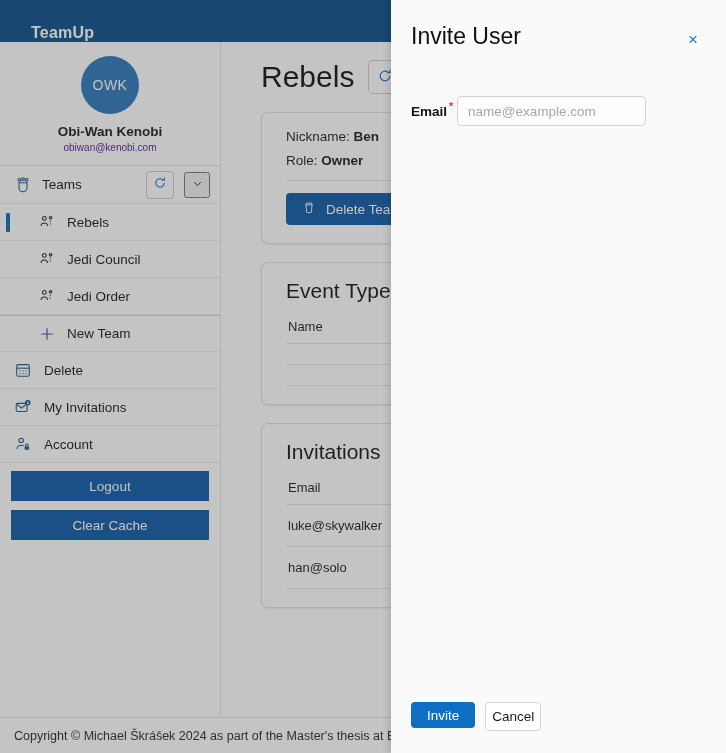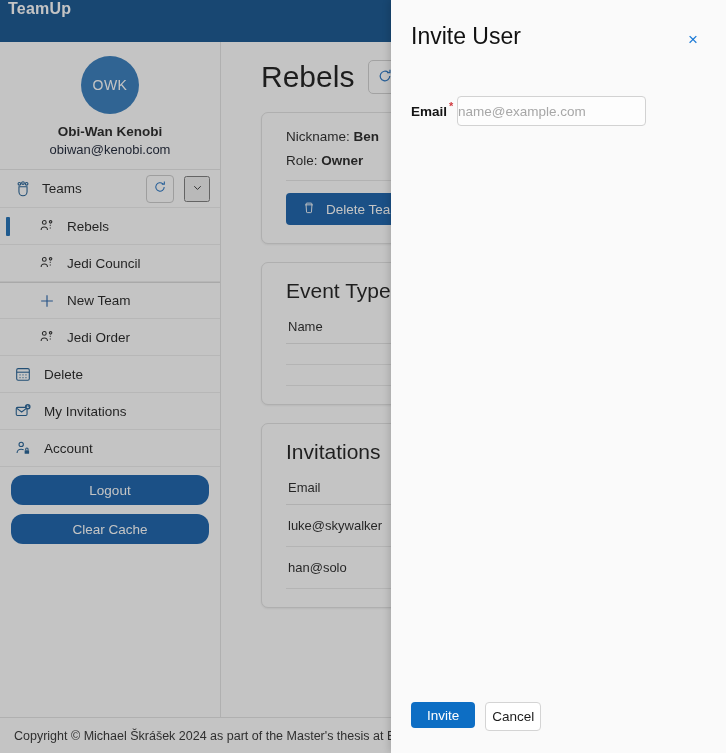--- a/index.html
+++ b/index.html
@@ -14,22 +14,22 @@
   #app {
     position: absolute; inset: 0;
     display: flex; flex-direction: column;
     background: #ffffff;
   }
 
   
   .topbar {
     height: 42px; flex: 0 0 42px;
     background: #0a4c8a;
-    display: flex; align-items: flex-start;
-    padding-left: 8px;
+    display: flex; align-items: flex-end;
+    padding-left: 31px;
   }
   .topbar .brand {
     color: #ffffff; font-size: 16px; font-weight: bold;
     letter-spacing: .2px;
   }
 
   .body-row { flex: 1 1 auto; display: flex; min-height: 0; }
 
   
   .sidebar {
@@ -43,21 +43,21 @@
     display: flex; flex-direction: column; align-items: center;
     border-bottom: 1px solid #e6e6e6;
   }
   .avatar {
     width: 58px; height: 58px; border-radius: 50%;
     background: #2b76b9;
     display: flex; align-items: center; justify-content: center;
     color: #ffffff; font-size: 14px; letter-spacing: .5px;
   }
   .profile-name { margin-top: 10px; font-size: 13.5px; font-weight: bold; color: #1b1b1b; }
-  .profile-email { margin-top: 3px; font-size: 13px; color: #0f172a; }
+  .profile-email { margin-top: 3px; font-size: 10px; color: #4c1d95; }
 
   .nav-section-head {
     height: 38px; display: flex; align-items: center;
     padding: 0 10px 0 14px; gap: 10px;
     border-bottom: 1px solid #ececec;
   }
   .nav-section-head .label { font-size: 13.5px; color: #171717; flex: 1 1 auto; }
   .icon-btn {
     width: 28px; height: 28px; border: 1px solid #c9c9c9; border-radius: 4px;
     background: #fff; display: flex; align-items: center; justify-content: center;
@@ -76,21 +76,21 @@
   .nav-item.sub { padding-left: 38px; gap: 11px; }
   .nav-item.active::before {
     content: ""; position: absolute; left: 6px; top: 9px;
     width: 4px; height: 19px; background: #1569b4; border-radius: 1px;
   }
   .nav-item.newteam { padding-left: 38px; gap: 11px; border-top: 1px solid #d8d8d8; }
   .nav-ico { width: 18px; height: 18px; display: block; flex: 0 0 18px; }
 
   .side-actions { padding: 8px 11px 0; display: flex; flex-direction: column; gap: 9px; }
   .btn-primary-block {
-    height: 30px; background: #0d5aa7; border: none; border-radius: 12px;
+    height: 30px; background: #0d5aa7; border: none; border-radius: 0;
     color: #fff; font-size: 13.5px; font-family: inherit;
     display: flex; align-items: center; justify-content: center;
   }
 
   
   .main {
     flex: 1 1 auto; min-width: 0;
     background: #ffffff;
     padding: 18px 22px 0 40px;
     overflow: hidden;
@@ -157,21 +157,21 @@
     display: flex; align-items: center; justify-content: center;
     color: #1b7ad6; font-size: 17px; line-height: 1; font-family: inherit;
     margin-top: 6px;
   }
   .field { margin-top: 38px; }
   .field-label { font-size: 13.5px; color: #141414; font-weight: bold; }
   .req { color: #d0393e; font-size: 11px; vertical-align: super; margin-left: 2px; }
   .text-input {
     margin-top: 8px; width: 189px; height: 30px;
     border: 1px solid #d2d2d2; border-radius: 4px;
-    background: #fdfdfd; padding: 0 0;
+    background: #fdfdfd; padding: 0 10px;
     font-size: 13.5px; color: #1c1c1c; font-family: inherit;
   }
   .text-input::placeholder { color: #a7a7a7; }
   .panel-spacer { flex: 1 1 auto; }
   .panel-actions { display: flex; gap: 10px; }
   .btn-invite {
     height: 26px; padding: 0 16px; border: none; border-radius: 4px;
     background: #0d6ec4; color: #fff; font-size: 13.5px; font-family: inherit;
   }
   .btn-cancel {
@@ -242,39 +242,39 @@
           <svg viewBox="0 0 20 20" width="18" height="18" fill="none" stroke="#232323" stroke-width="1.2">
             <circle cx="7" cy="6" r="2.1"></circle>
               <path d="M3.5 14.5c0-2 1.6-3.3 3.5-3.3s3.5 1.3 3.5 3.3"></path>
             <circle cx="14" cy="5.4" r="1.4"></circle>
               <path d="M13 9.2h1.3M13 12.3h1.3"></path>
           </svg>
         </span>
         <span>Jedi Council</span>
       </div>
 
-      <div class="nav-item newteam">
-        <span class="nav-ico">
-          <svg viewBox="0 0 20 20" width="18" height="18" fill="none" stroke="#1f5fa8" stroke-width="1.3">
-            <path d="M10 3.5v13M3.5 10h13"></path>
-          </svg>
-        </span>
-        <span>New Team</span>
-      </div>
-
       <div class="nav-item sub">
         <span class="nav-ico">
           <svg viewBox="0 0 20 20" width="18" height="18" fill="none" stroke="#232323" stroke-width="1.2">
             <circle cx="7" cy="6" r="2.1"></circle>
               <path d="M3.5 14.5c0-2 1.6-3.3 3.5-3.3s3.5 1.3 3.5 3.3"></path>
             <circle cx="14" cy="5.4" r="1.4"></circle>
               <path d="M13 9.2h1.3M13 12.3h1.3"></path>
           </svg>
         </span>
         <span>Jedi Order</span>
+      </div>
+
+      <div class="nav-item newteam">
+        <span class="nav-ico">
+          <svg viewBox="0 0 20 20" width="18" height="18" fill="none" stroke="#1f5fa8" stroke-width="1.3">
+            <path d="M10 3.5v13M3.5 10h13"></path>
+          </svg>
+        </span>
+        <span>New Team</span>
       </div>
 
       <div class="nav-item">
         <span class="nav-ico">
           <svg viewBox="0 0 20 20" width="18" height="18" fill="none" stroke="#18588f" stroke-width="1.2">
             <rect x="3" y="4" width="14" height="13" rx="1.6"></rect>
               <path d="M3 8h14"></path>
             <path d="M6.2 11h1M9.5 11h1M12.8 11h1M6.2 14h1M9.5 14h1M12.8 14h1" stroke-width="1.4"></path>
           </svg>
         </span>

